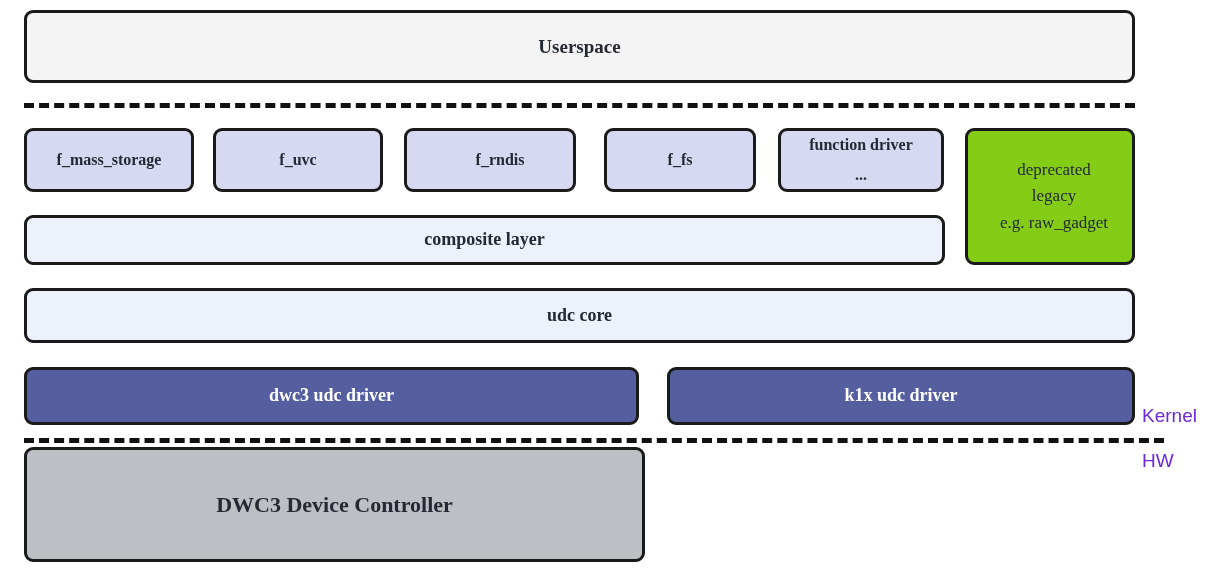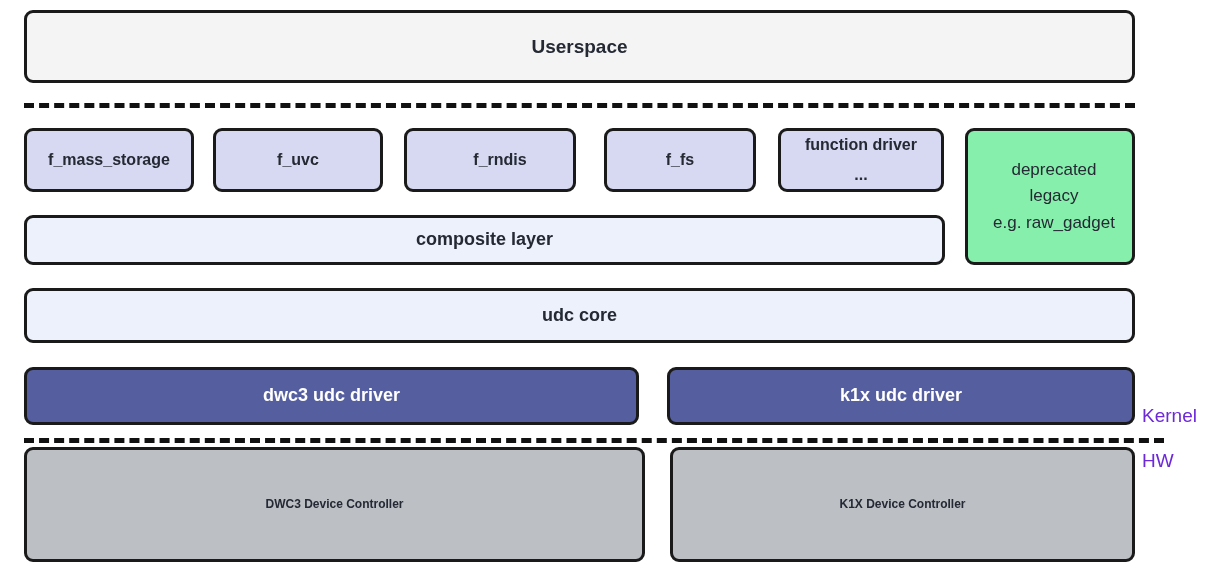--- a/index.html
+++ b/index.html
@@ -22,54 +22,55 @@
     box-sizing: border-box;
     border: 3px solid #1a1a1a;
     border-radius: 9px;
     display: flex;
     flex-direction: column;
     align-items: center;
     justify-content: center;
     text-align: center;
     color: #242933;
     line-height: 1.32;
+    font-family: Liberation Serif, serif;
   }
   .userspace {
     background: #f4f4f4;
     font-size: 19px;
     font-weight: bold;
     left: 24px; top: 10px; width: 1111px; height: 73px;
   }
   .func {
     background: #d6d9f1;
     font-size: 16px;
     font-weight: bold;
   }
   .func-multiline { line-height: 1.9; }
   .layer {
     background: #edf1fb;
     font-size: 18px;
     font-weight: bold;
   }
   .deprecated {
-    background: #86efac;
+    background: #84cc16;
     font-size: 17px;
     font-weight: normal;
     line-height: 1.55;
     padding-left: 8px;
   }
   .udcdrv {
     background: #555fa0;
     color: #ffffff;
     font-size: 18px;
     font-weight: bold;
   }
   .hw {
     background: #bcbfc4;
-    font-size: 12px;
+    font-size: 22px;
     font-weight: bold;
   }
   .dashed-line {
     position: absolute;
     left: 24px;
     height: 0;
     border-top: 5px dashed #111111;
   }
   .side-label {
     position: absolute;
@@ -111,19 +112,18 @@
   <div class="box layer" style="left:24px; top:215px; width:921px; height:50px;">composite layer</div>
 
   <div class="box udcdrv" style="left:24px; top:367px; width:615px; height:58px;">dwc3 udc driver</div>
 
   <div class="box udcdrv" style="left:667px; top:367px; width:468px; height:58px;">k1x udc driver</div>
 
   <div class="dashed-line" style="top:438px; width:1140px;"></div>
 
   <div class="box hw" style="left:24px; top:447px; width:621px; height:115px;">DWC3 Device Controller</div>
 
-  <div class="box hw" style="left:670px; top:447px; width:465px; height:115px;">K1X Device Controller</div>
 
   <div class="side-label" style="left:1142px; top:405px;">Kernel</div>
 
   <div class="side-label" style="left:1142px; top:450px;">HW</div>
 
 </div>
 
 </body></html>

